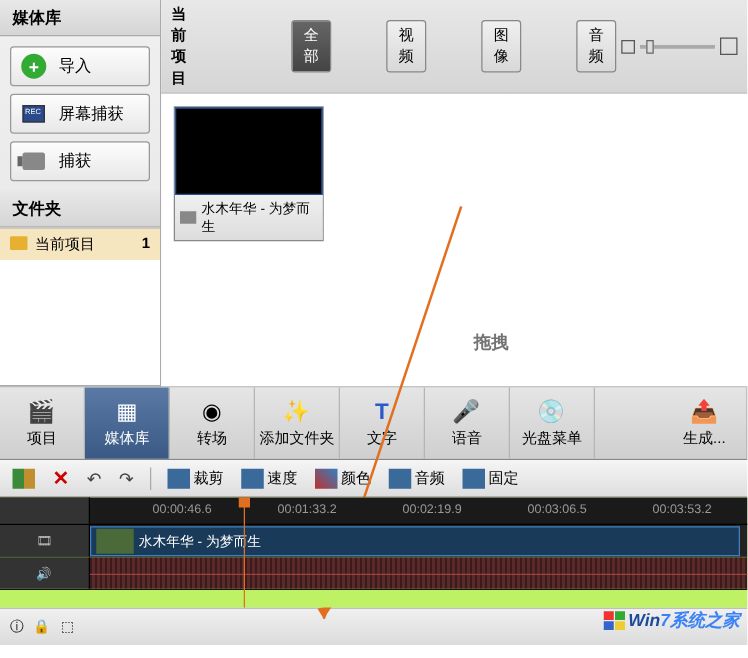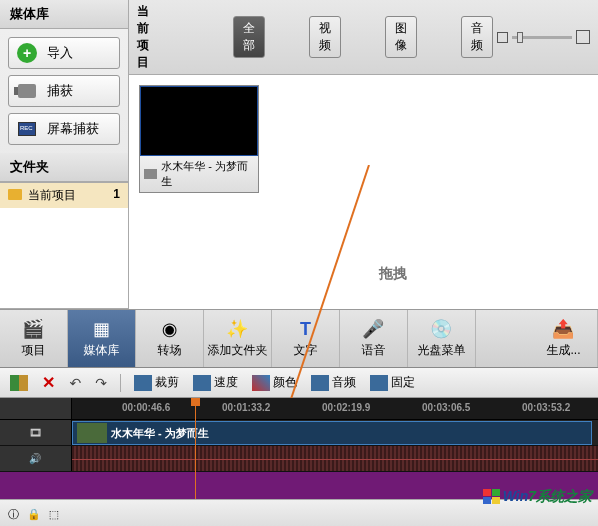--- a/index.html
+++ b/index.html
@@ -52,68 +52,68 @@
 
 
 .toolbar2 { display:flex; align-items:center; height:30px; background:linear-gradient(#f5f5f5,#dedede); border-bottom:1px solid #999; padding:0 6px; gap:6px; font-size:12px; }
 .t2-ic { width:18px; height:16px; display:inline-block; }
 .t2-btn { display:flex; align-items:center; gap:3px; padding:2px 4px; cursor:pointer; }
 .t2-sep { width:1px; height:18px; background:#aaa; margin:0 3px; }
 .red-x { color:#c00; font-size:16px; font-weight:bold; }
 .undo { font-size:14px; color:#444; }
 
 
-.timeline { background:#701a75; height:101px; position:relative; color:#ccc; font-size:10px;font-weight:bold; }
+.timeline { background:#bef264; height:88px; position:relative; color:#ccc; font-size:10px; }
 .ruler { height:22px; background:#1a1a1a; display:flex; position:relative; border-bottom:1px solid #000; }
 .ruler-head { width:72px; background:#333; border-right:1px solid #000; }
 .marks { flex:1; position:relative; }
 .mark { position:absolute; top:4px; font-size:10px; color:#999; }
 .tracks { position:relative; }
 .track { display:flex; height:26px; border-bottom:1px solid #111; }
 .track-head { width:72px; background:#333; display:flex; align-items:center; justify-content:center; border-right:1px solid #000; }
 .track-body { flex:1; position:relative; background:#222; }
 .clip { position:absolute; left:0; top:1px; height:24px; background:#1a3a5a; border:1px solid #4080c0; display:flex; align-items:center; padding:0 4px; gap:4px; font-size:11px; color:#fff; width:520px; }
 .clip-thumb { width:30px; height:20px; background:#4a6a3a; }
 .audio-track .track-body { background:repeating-linear-gradient(90deg,#3a1a1a,#3a1a1a 2px,#5a2a2a 2px,#5a2a2a 4px); }
 .audio-track .track-body::before { content:""; position:absolute; left:0; right:0; top:50%; height:1px; background:#a04040; }
 .playhead { position:absolute; top:0; bottom:0; width:1px; background:#e07020; left:195px; }
 .playhead::before { content:""; position:absolute; top:0; left:-4px; width:9px; height:8px; background:#e07020; }
 
 .footer { height:30px; background:linear-gradient(#f0f0f0,#dcdcdc); display:flex; align-items:center; padding:0 8px; gap:8px; font-size:11px; border-top:1px solid #aaa; }
 .watermark { position:absolute; right:6px; bottom:20px; font-size:12px; }
 .wm1 { color:#1a4a9a; font-weight:bold; font-style:italic; font-size:14px; }
-.wm1 b { color:#15803d; }
+.wm1 b { color:#3b82f6; }
 .wm2 { color:#666; font-size:11px; }
 .winlogo { display:inline-block; width:18px; height:16px; position:relative; margin-right:2px; vertical-align:middle; }
 .winlogo span{position:absolute;width:8px;height:7px;}
 .winlogo .a{background:#e33;left:0;top:0} .winlogo .b{background:#3a3;left:9px;top:0}
 .winlogo .c{background:#36c;left:0;top:8px} .winlogo .d{background:#ec3;left:9px;top:8px}
 </style>
 </head>
 <body>
 
 <div class="top">
   <div class="left-panel">
     <div class="panel-header">媒体库</div>
     <div class="btn-group">
       <div class="side-btn">
         <span class="ic ic-import">+</span>
         <span>导入</span>
       </div>
       <div class="side-btn">
         <span class="ic">
+            <span class="ic-scr"></span>
+          </span>
+        <span>屏幕捕获</span>
+      </div>
+      <div class="side-btn">
+        <span class="ic">
             <span class="ic-cap"></span>
           </span>
         <span>捕获</span>
-      </div>
-      <div class="side-btn">
-        <span class="ic">
-            <span class="ic-scr"></span>
-          </span>
-        <span>屏幕捕获</span>
       </div>
     </div>
     <div class="panel-header">文件夹</div>
     <div class="folder-list">
       <div class="folder-item">
         <span class="folder-ic"></span>
         <span>当前项目</span>
         <span class="cnt">1</span>
       </div>
     </div>

